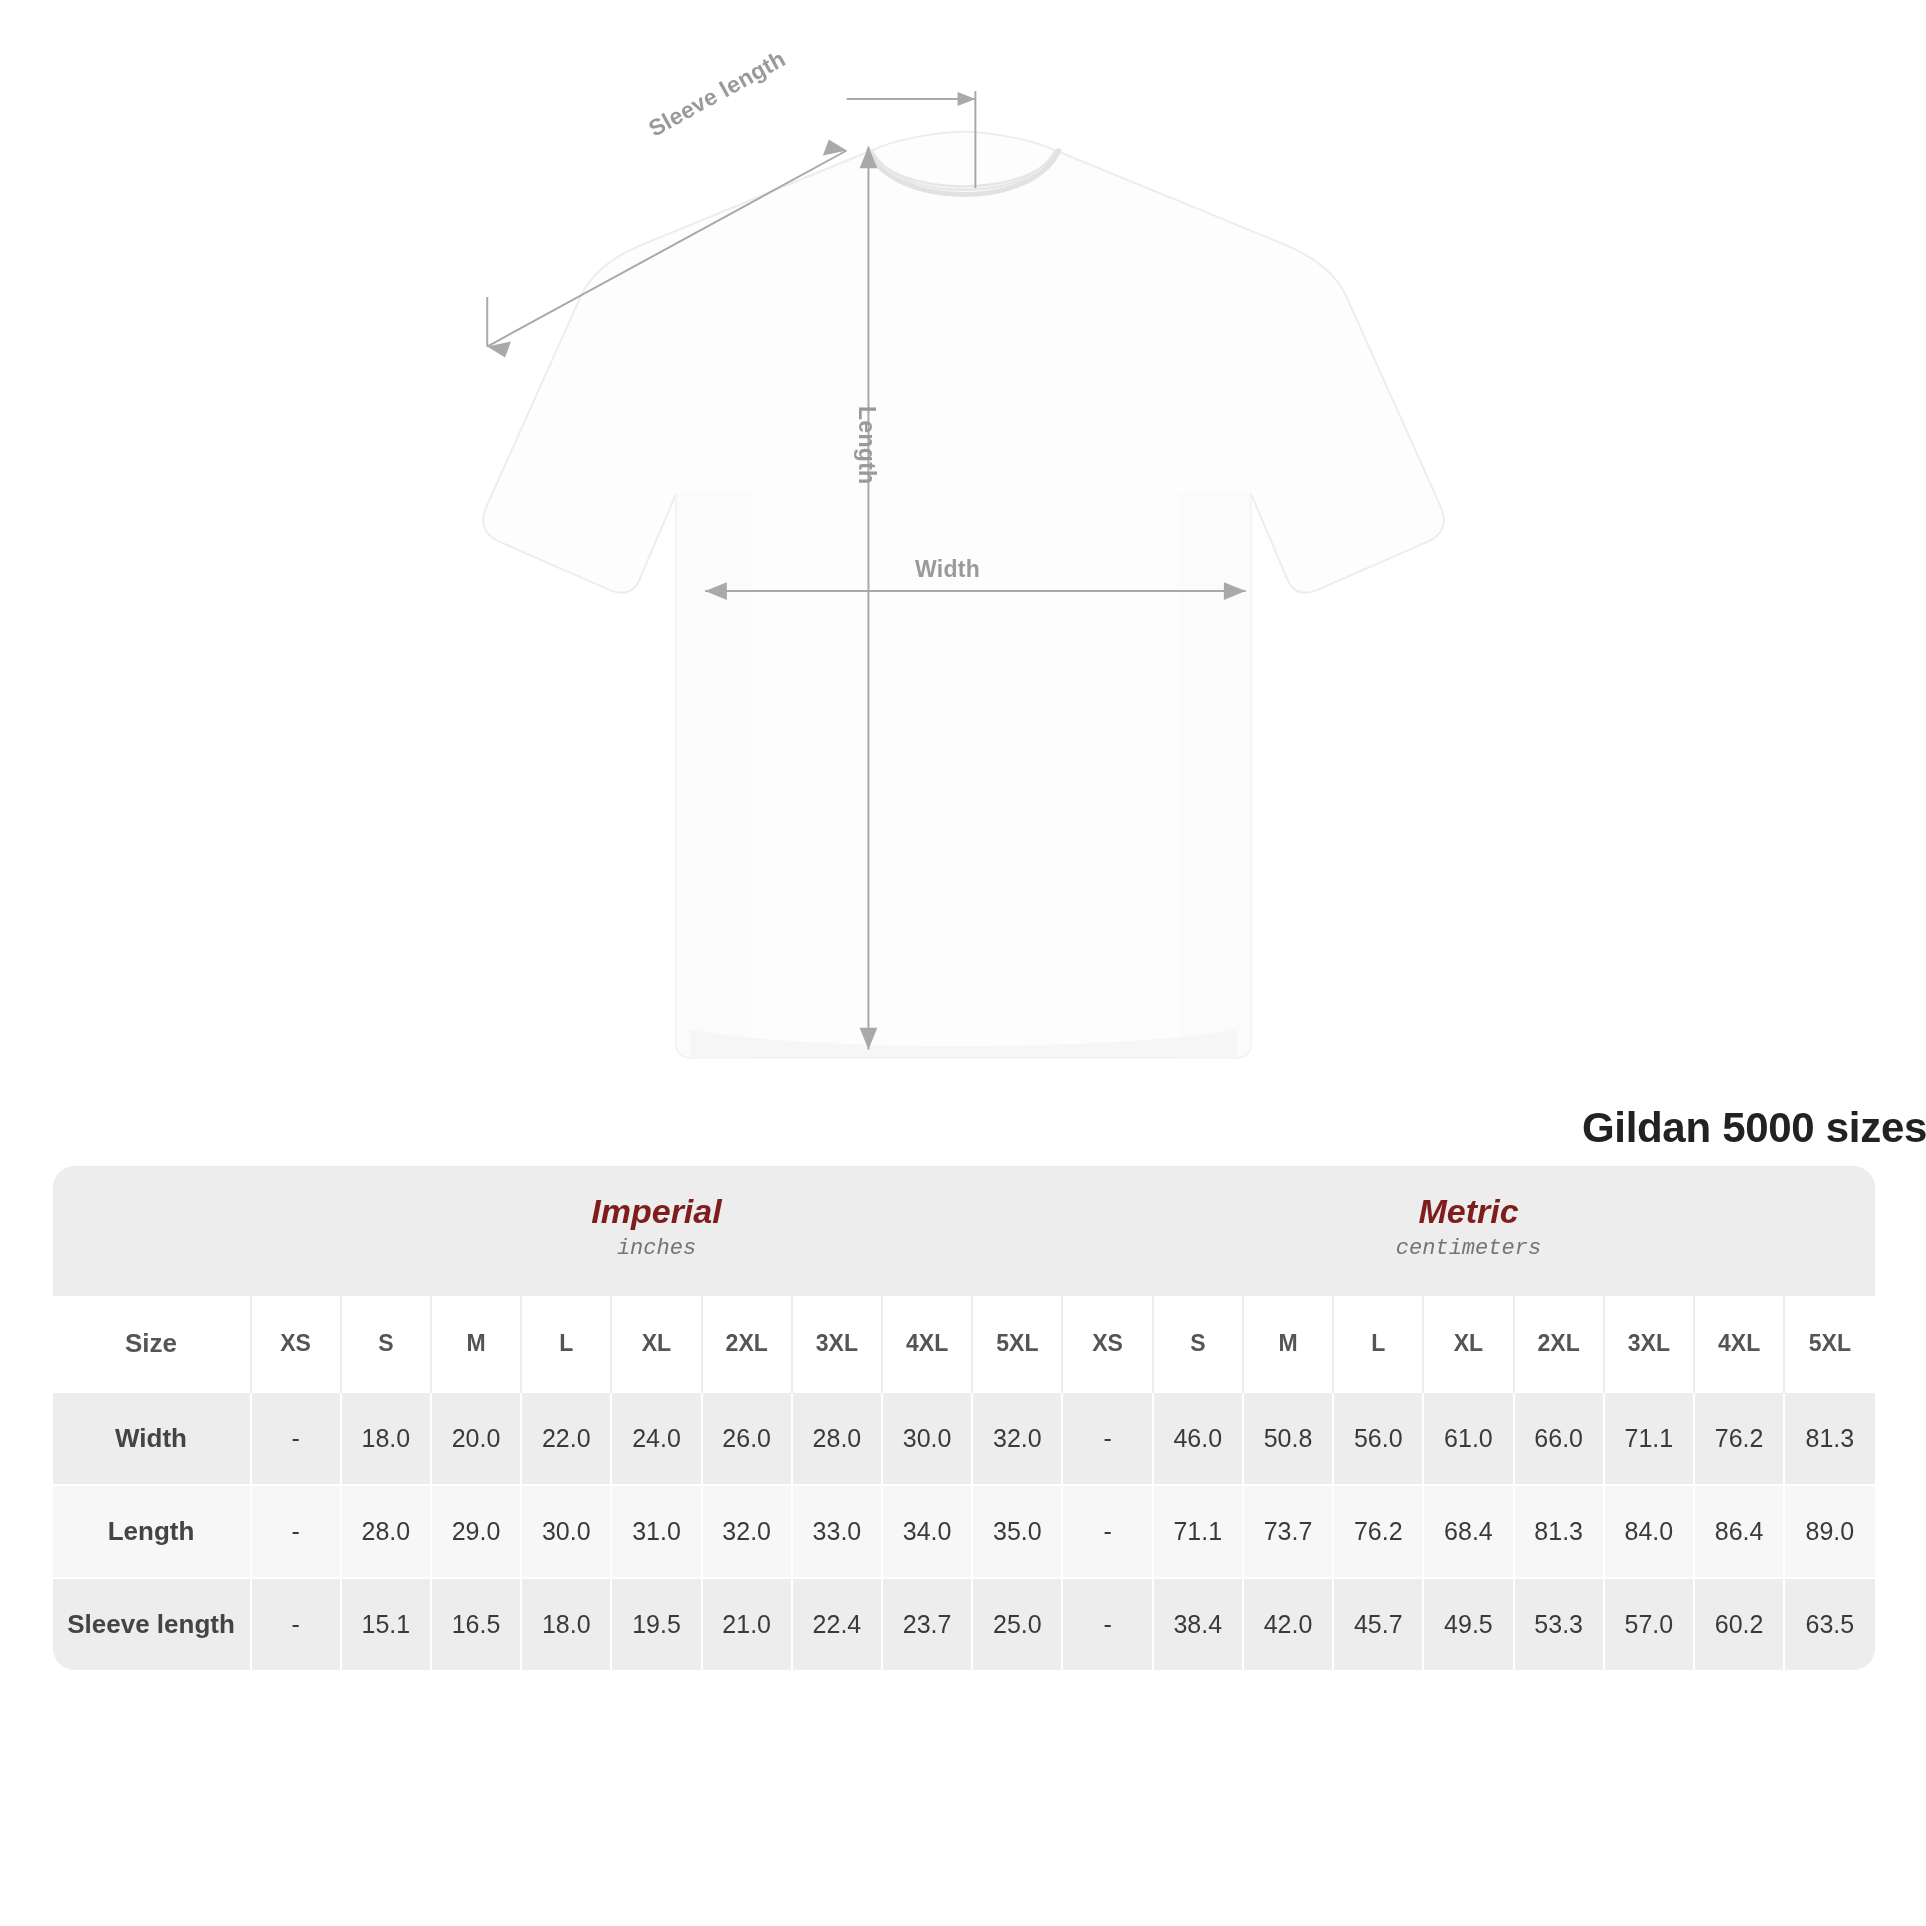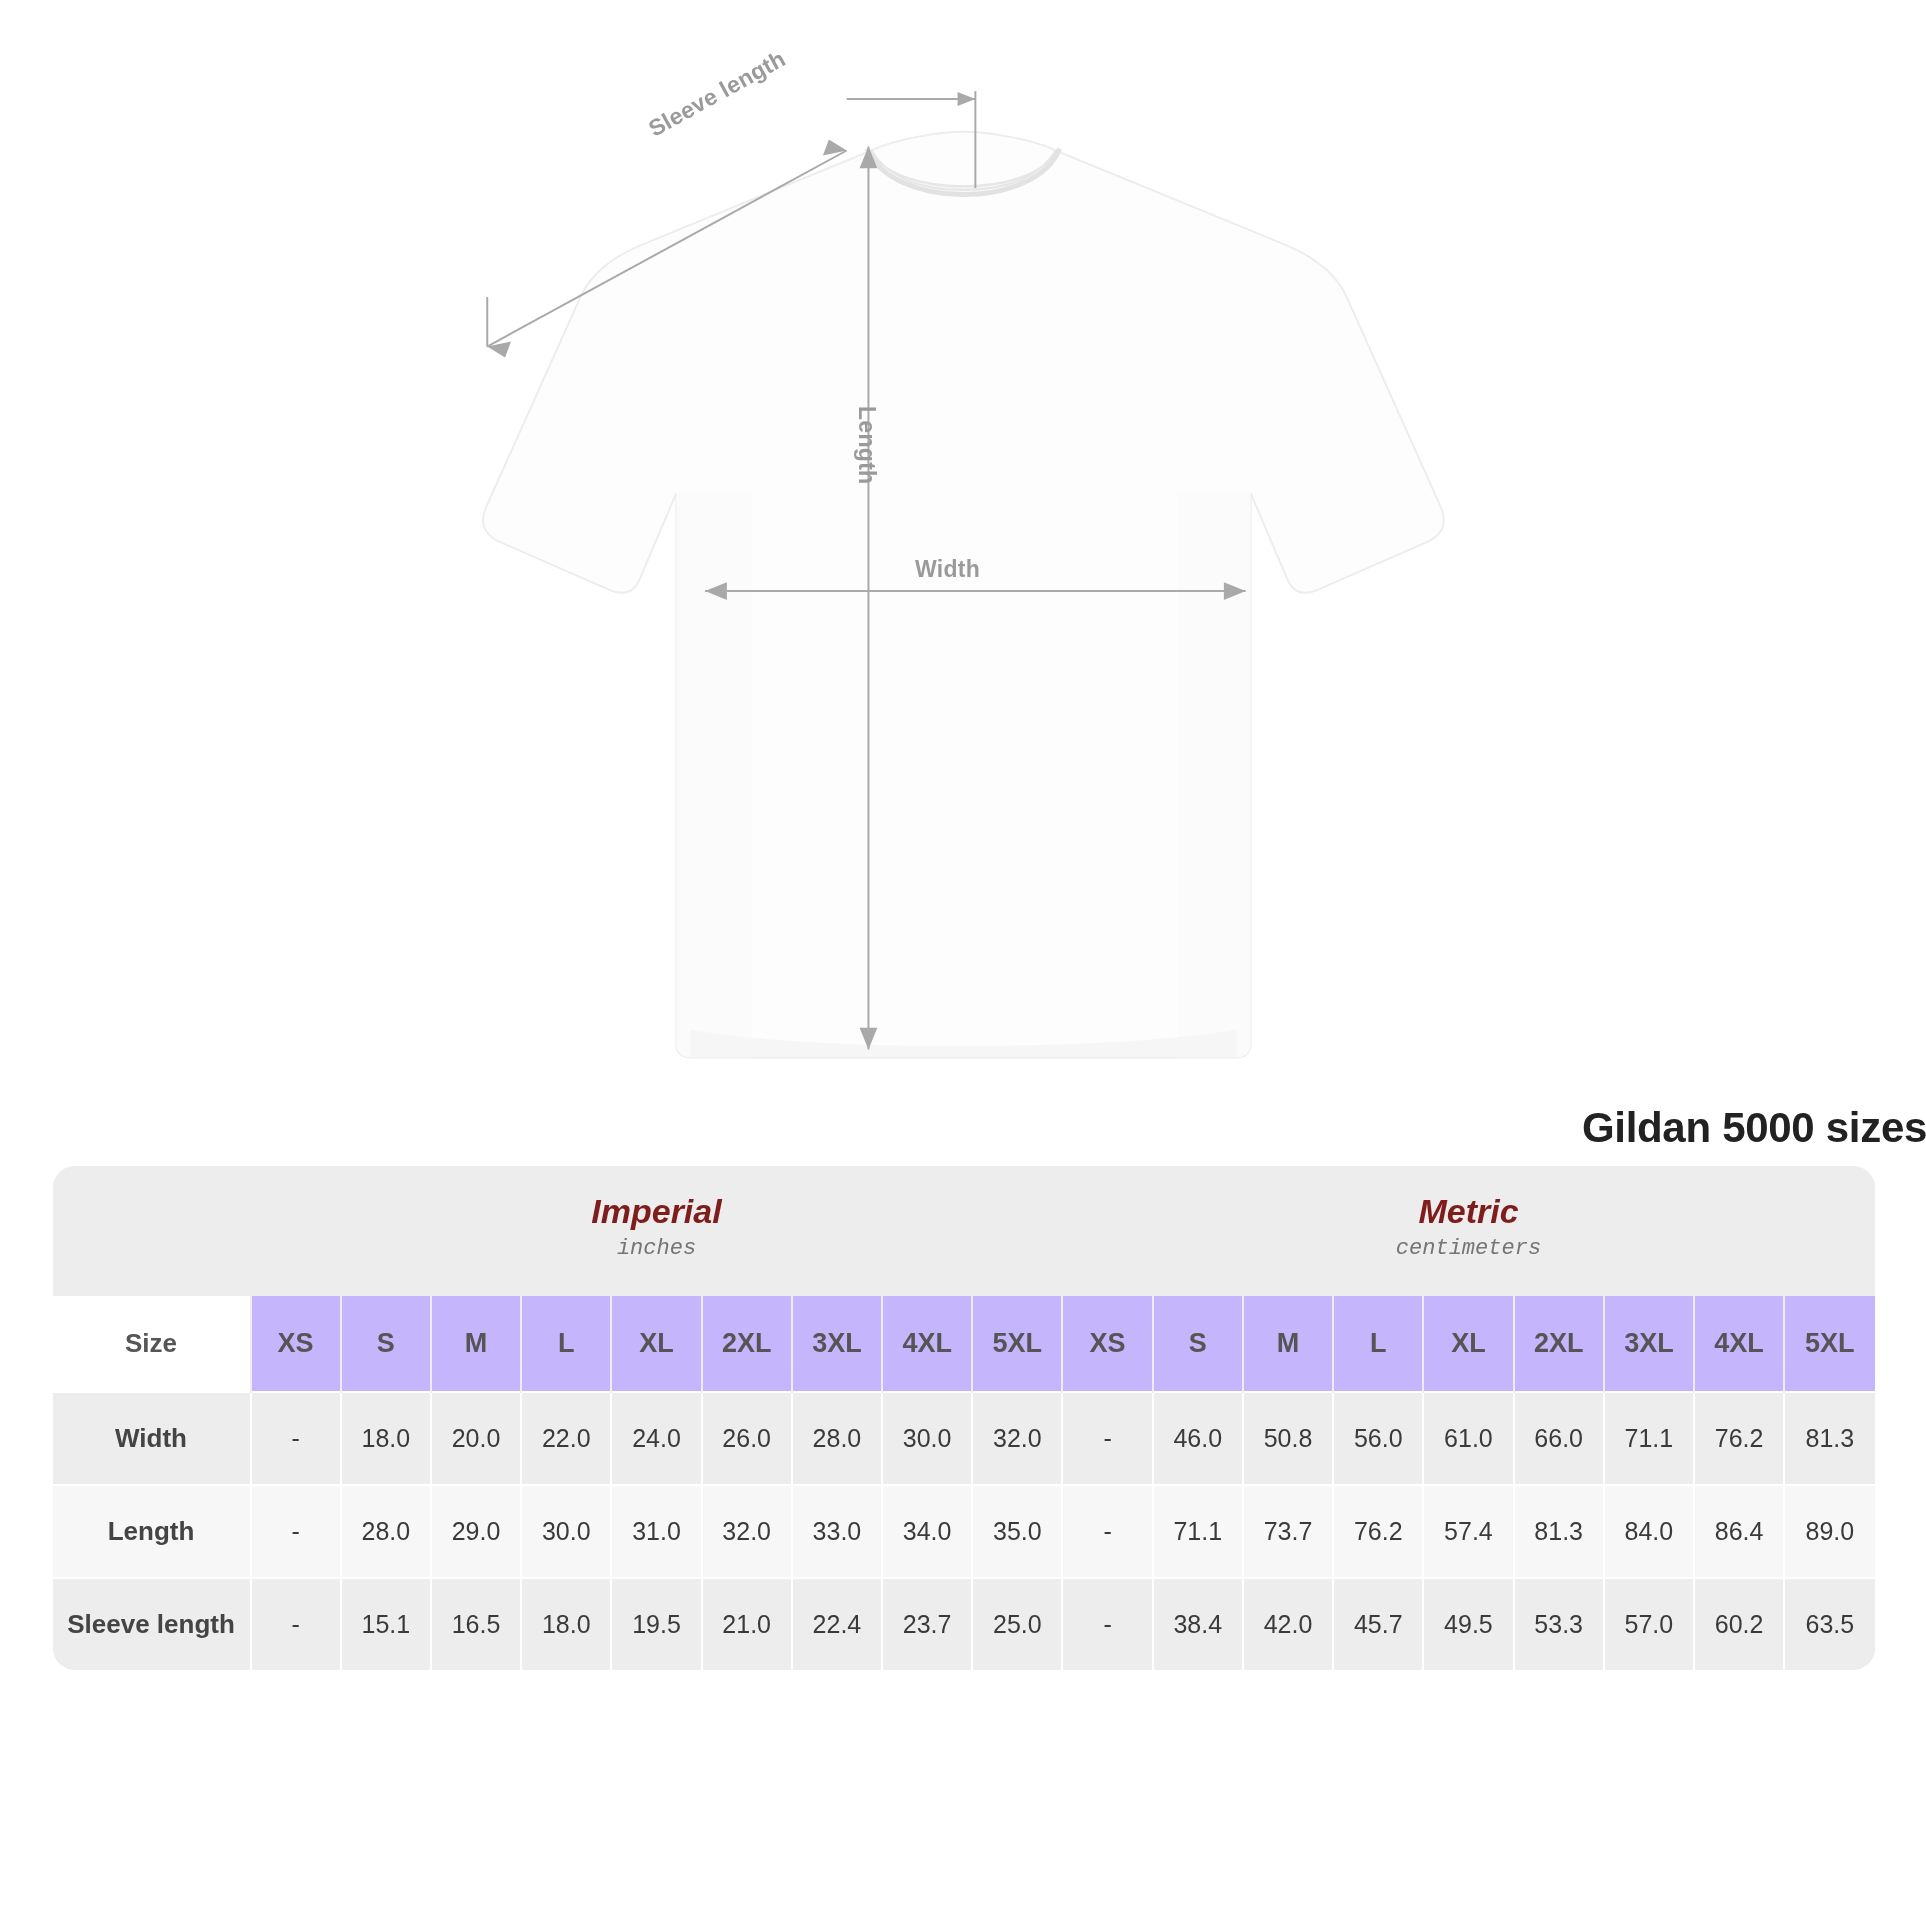--- a/index.html
+++ b/index.html
@@ -115,23 +115,23 @@
     font-size: 22px;
     font-style: italic;
     color: #757575;
     line-height: 1.6;
     font-family: Liberation Mono, monospace;
   }
   .unit-spacer { background: #ededed; }
 
   
   .hdr-row td {
-    background: #c4b5fd;
+    background: #ffffff;
     padding: 32px 0;
-    font-size: 27px;
+    font-size: 23px;
     font-weight: bold;
     color: #555;
     border-right: 2px solid #ededed;
   }
   .hdr-row td.label-cell {
     background: #ffffff;
     font-size: 26px;
     margin-top: 16px;
   }
   .hdr-row td:last-child { border-right: none; }
@@ -299,21 +299,21 @@
             <td>30.0</td>
             <td>31.0</td>
             <td>32.0</td>
             <td>33.0</td>
             <td>34.0</td>
             <td>35.0</td>
             <td>-</td>
             <td>71.1</td>
             <td>73.7</td>
             <td>76.2</td>
-            <td>57.4</td>
+            <td>68.4</td>
             <td>81.3</td>
             <td>84.0</td>
             <td>86.4</td>
             <td>89.0</td>
           </tr>
           <tr class="data-row shade">
             <td class="label-cell">Sleeve length</td>
             <td>-</td>
             <td>15.1</td>
             <td>16.5</td>

